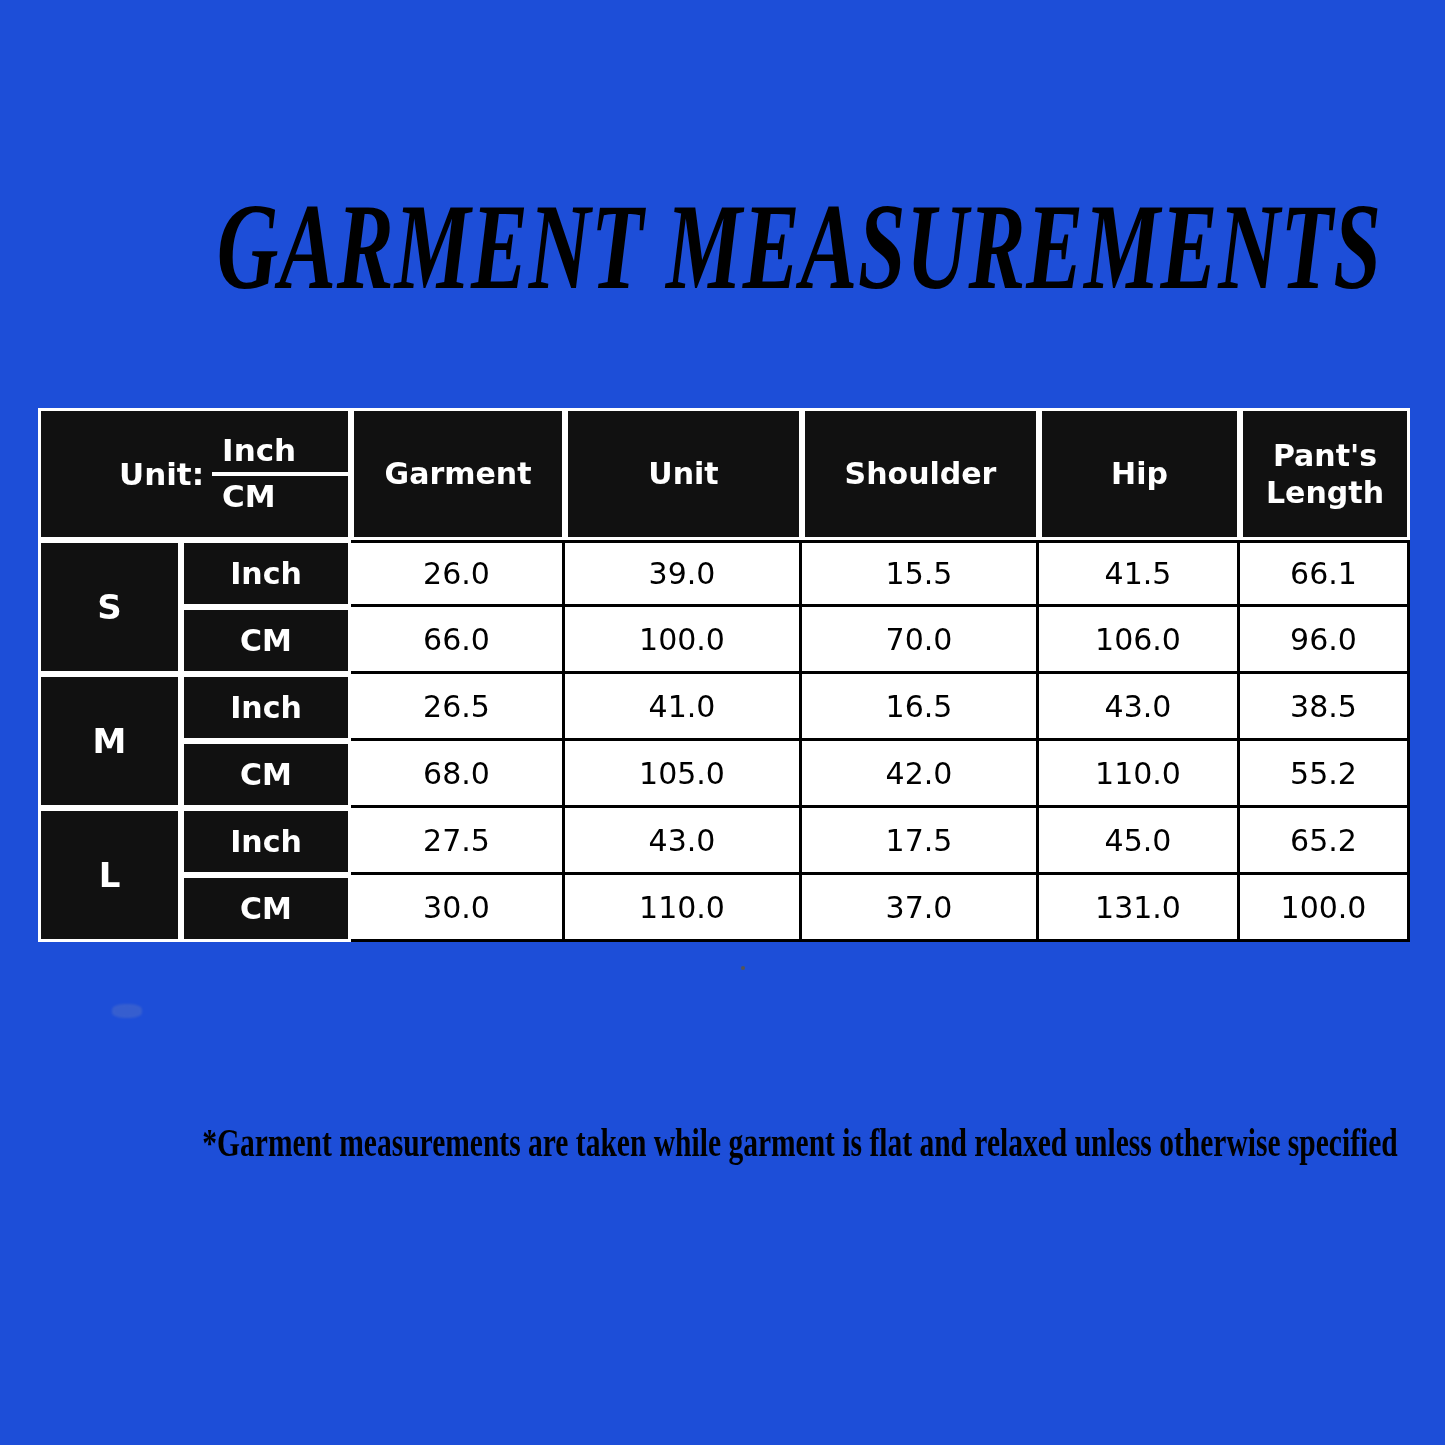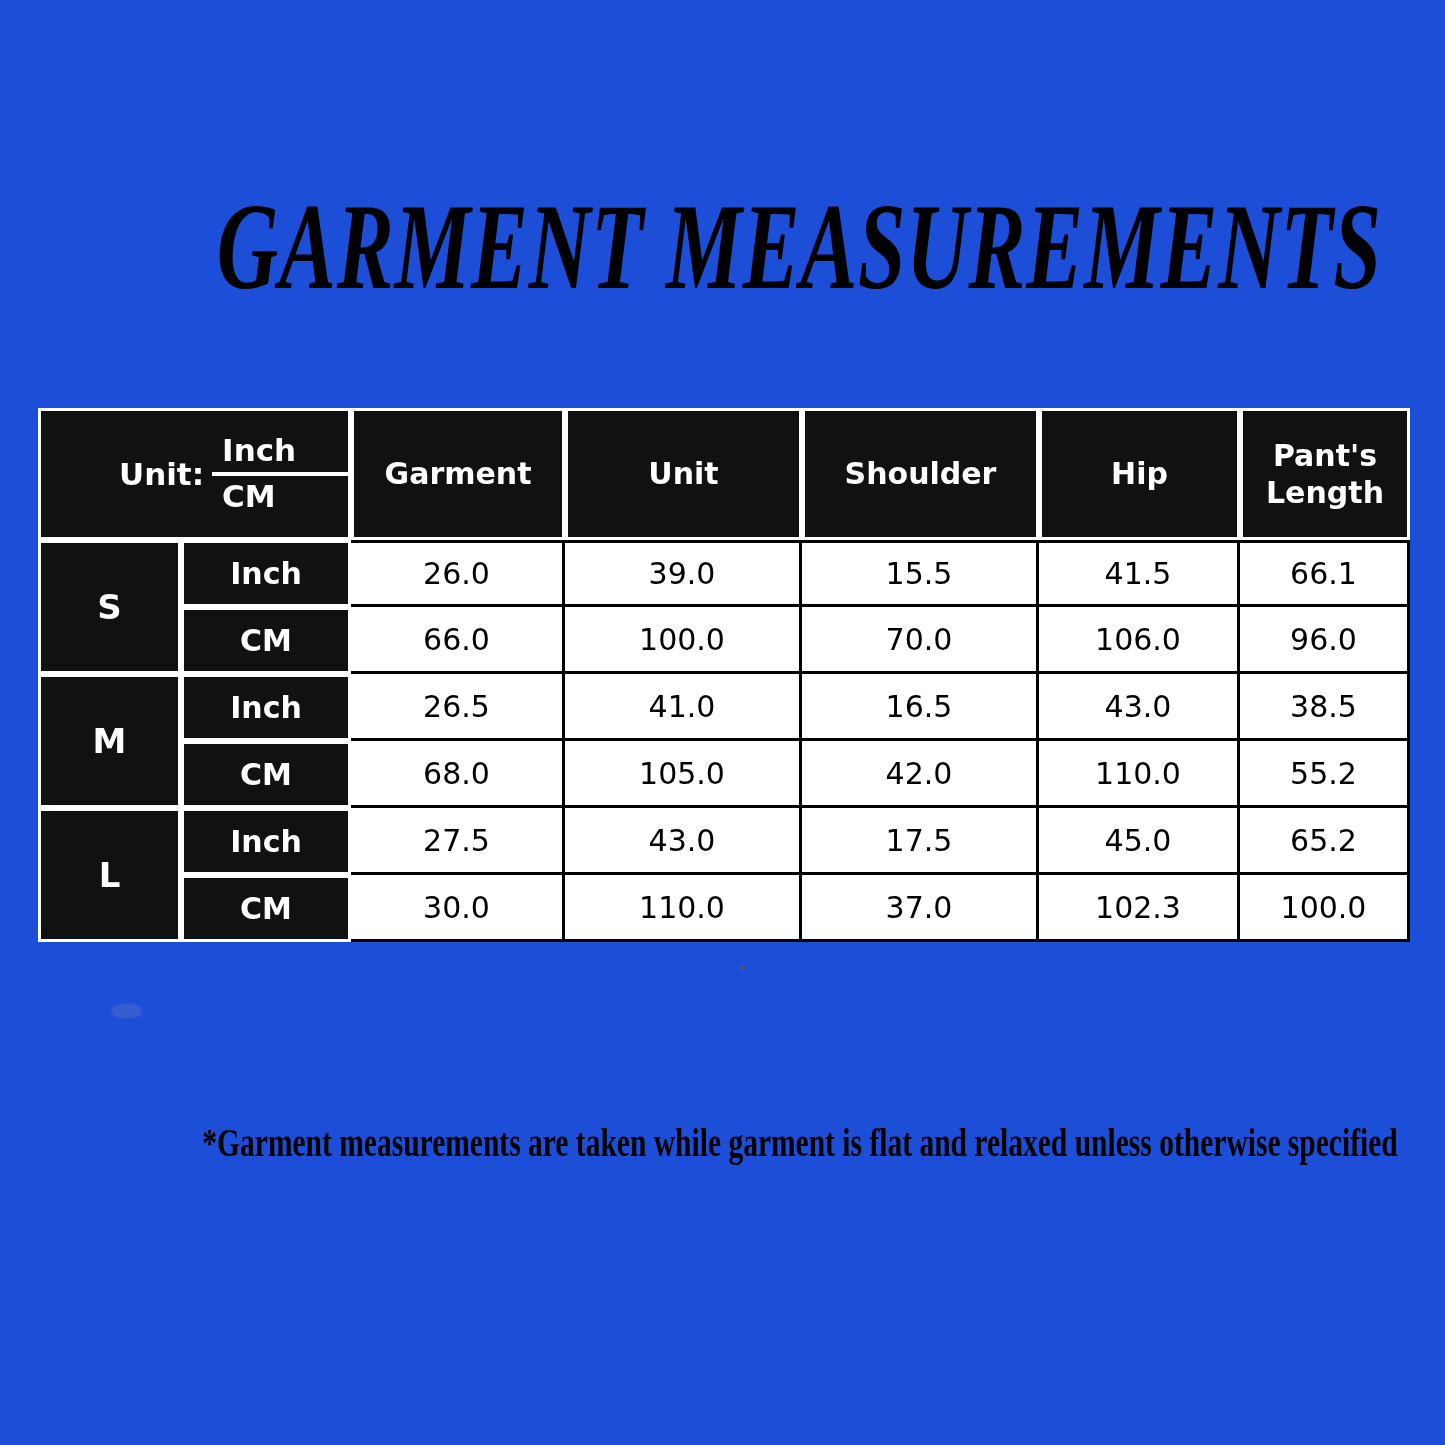--- a/index.html
+++ b/index.html
@@ -220,21 +220,21 @@
       <td class="light">43.0</td>
       <td class="light">17.5</td>
       <td class="light">45.0</td>
       <td class="light">65.2</td>
     </tr>
     <tr class="data-row">
       <td class="dark unit-sub">CM</td>
       <td class="light">30.0</td>
       <td class="light">110.0</td>
       <td class="light">37.0</td>
-      <td class="light">102.3</td>
+      <td class="light">131.0</td>
       <td class="light">100.0</td>
     </tr>
   </tbody>
     </table>
 
   <div class="artifact-dot"></div>
   <div class="artifact-smudge"></div>
 
   <p class="footnote">*Garment measurements are taken while garment is flat and relaxed unless otherwise specified</p>
 

